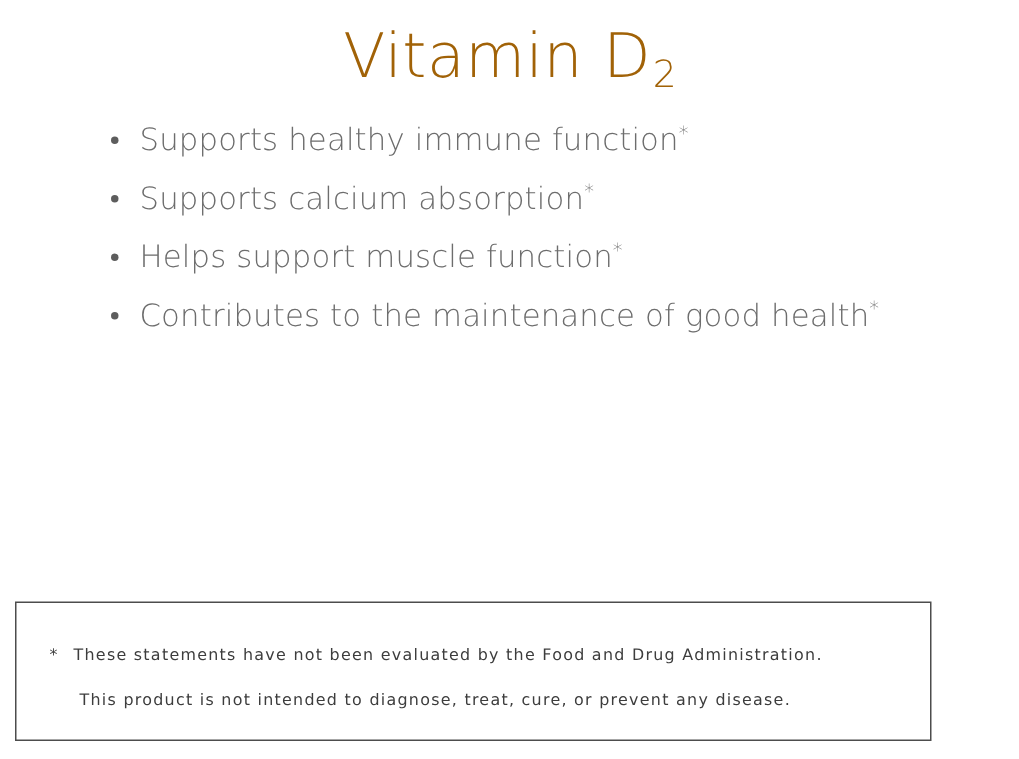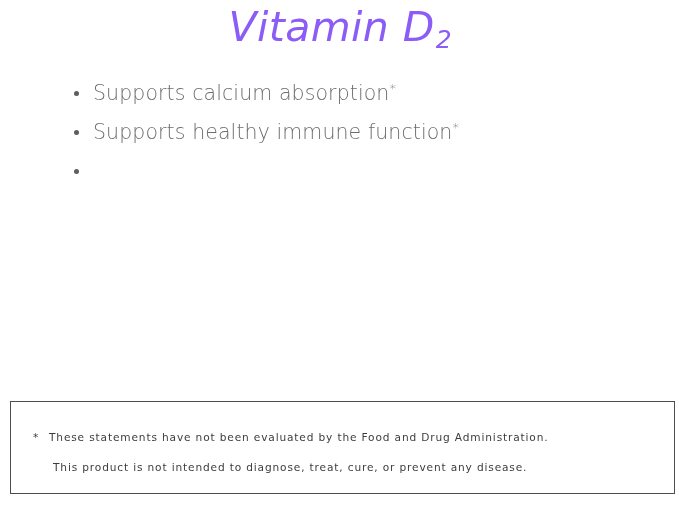--- a/index.html
+++ b/index.html
@@ -28,25 +28,24 @@
     top: 0px;
     left: 0;
     width: 679px;
     text-align: center;
   }
   .title {
     display: inline-block;
     font-family: "DejaVu Sans", "Liberation Sans", sans-serif;
     font-size: 41px;
     font-weight: 300;
-    color: #8b5cf6;
+    color: #a16207;
     letter-spacing: 0.4px;
-    line-height: 54px;
+    line-height: 74px;
     white-space: nowrap;
-    font-style: italic;
   }
   .title .sub {
     font-size: 25px;
     vertical-align: baseline;
     position: relative;
     top: 7px;
     left: 1px;
     letter-spacing: 0;
   }
 
@@ -90,21 +89,21 @@
     line-height: 0;
     position: relative;
     top: 1px;
   }
 
   
   .disclaimer-box {
     position: absolute;
     left: 10px;
     top: 401px;
-    width: 665px;
+    width: 611px;
     height: 93px;
     border: 1px solid #4d4d4d;
     box-sizing: border-box;
     background: #ffffff;
   }
   .disclaimer-line {
     position: absolute;
     font-family: "DejaVu Sans", "Liberation Sans", sans-serif;
     font-size: 10.6px;
     font-weight: 400;
@@ -132,32 +131,37 @@
 <div class="page">
 
   <div class="title-wrap">
     <div class="title"><span>Vitamin D</span><span class="sub">2</span></div>
   </div>
 
   <ul class="benefits">
 
     <li class="benefit-item">
       <span class="benefit-bullet"></span>
-      <span class="benefit-text"><span>Supports calcium absorption</span><span class="star">*</span></span>
+      <span class="benefit-text"><span>Supports healthy immune function</span><span class="star">*</span></span>
     </li>
 
     <li class="benefit-item">
       <span class="benefit-bullet"></span>
-      <span class="benefit-text"><span>Supports healthy immune function</span><span class="star">*</span></span>
+      <span class="benefit-text"><span>Supports calcium absorption</span><span class="star">*</span></span>
     </li>
-
 
 
     <li class="benefit-item">
       <span class="benefit-bullet"></span>
+      <span class="benefit-text"><span>Helps support muscle function</span><span class="star">*</span></span>
+    </li>
+
+    <li class="benefit-item">
+      <span class="benefit-bullet"></span>
+      <span class="benefit-text"><span>Contributes to the maintenance of good health</span><span class="star">*</span></span>
     </li>
 
   </ul>
 
   <div class="disclaimer-box">
     <div class="disclaimer-line disclaimer-line-1"><span class="disclaimer-star">*</span><span>These statements have not been evaluated by the Food and Drug Administration.</span></div>
     <div class="disclaimer-line disclaimer-line-2">This product is not intended to diagnose, treat, cure, or prevent any disease.</div>
   </div>
 
 </div>

